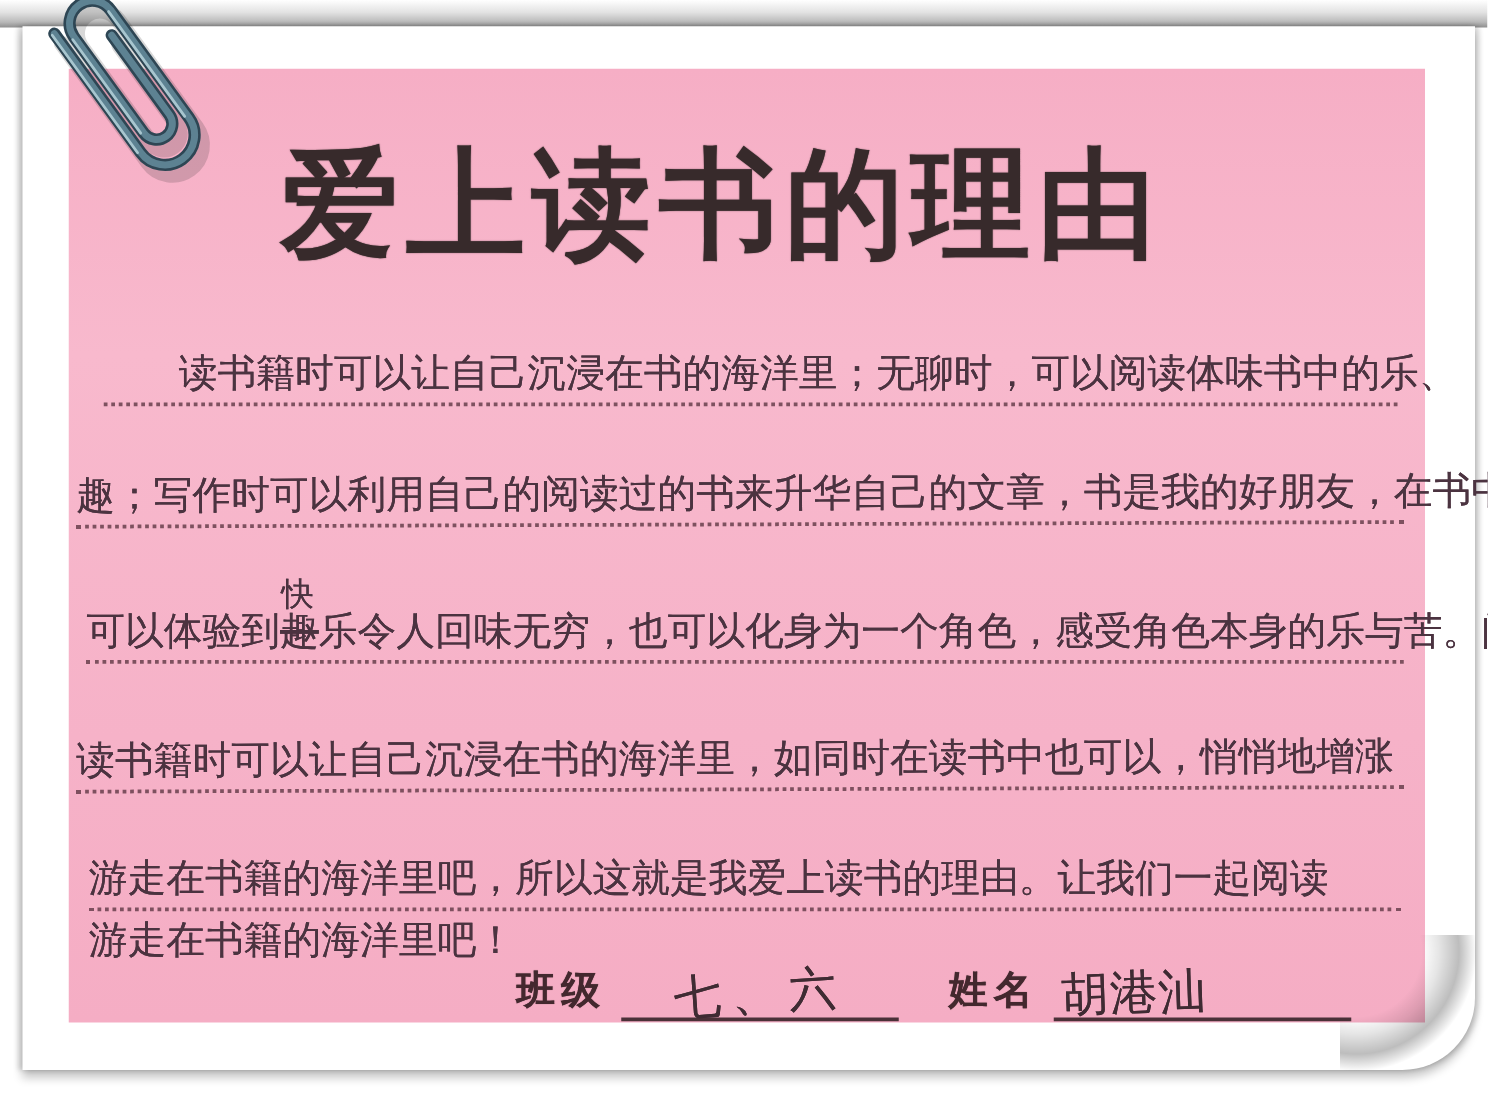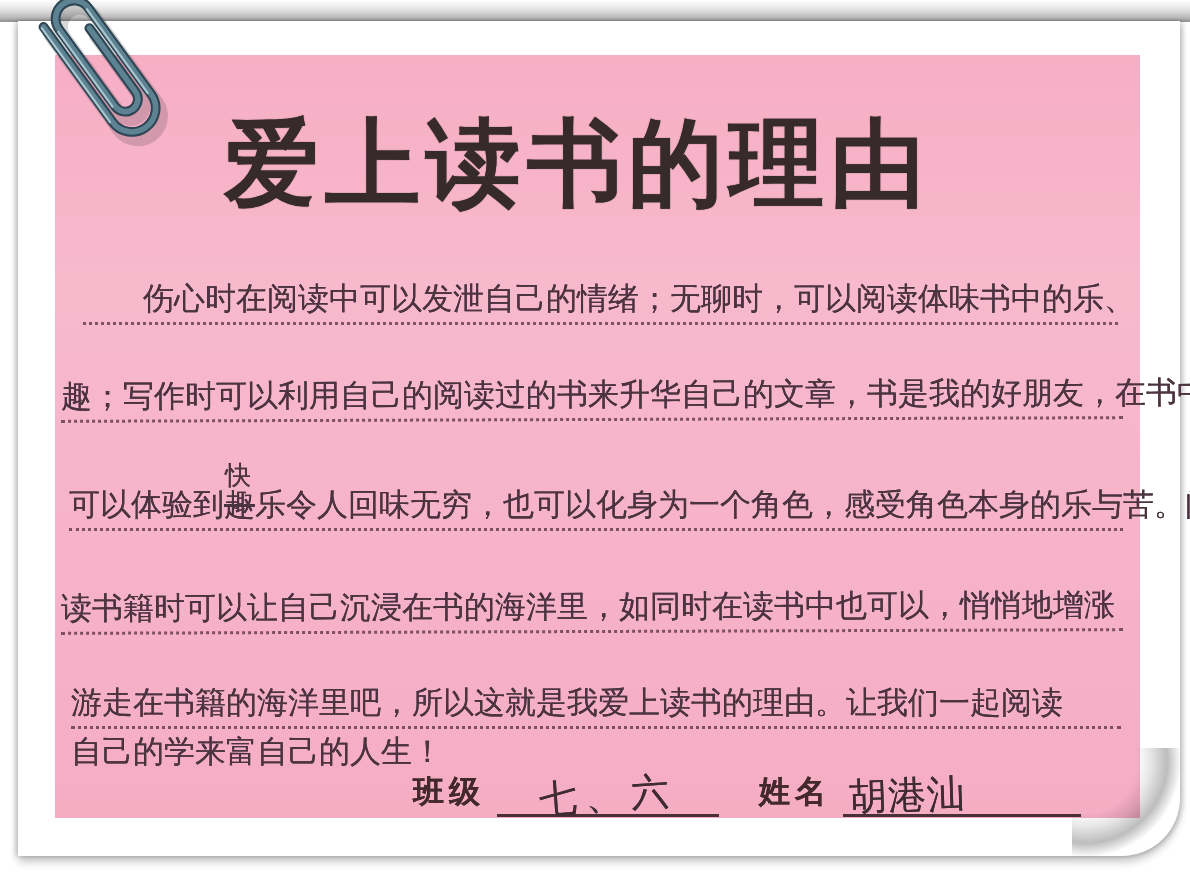--- a/index.html
+++ b/index.html
@@ -82,21 +82,21 @@
 <body>
 
 <div class="top-band"></div>
 
 <div class="sheet">
   <div class="paper">
 
     <div class="title">爱上读书的理由</div>
 
     <div class="bodyline l1">
-      <span>伤心时在阅读中可以发泄自己的情绪；无聊时，可以阅读体味书中的乐、</span>
+      <span>读书籍时可以让自己沉浸在书的海洋里；无聊时，可以阅读体味书中的乐、</span>
     </div>
 
     <div class="bodyline l2">
       <span>趣；写作时可以利用自己的阅读过的书来升华自己的文章，书是我的好朋友，在书中</span>
     </div>
 
     <div class="bodyline l3">
       <span>可以体验到</span>
         <span class="corr"><span class="corr-above">快</span><span class="corr-struck">趣</span></span>
         <span>乐令人回味无穷，也可以化身为一个角色，感受角色本身的乐与苦。阅</span>
@@ -104,21 +104,21 @@
 
     <div class="bodyline l4">
       <span>读书籍时可以让自己沉浸在书的海洋里，如同时在读书中也可以，悄悄地增涨</span>
     </div>
 
     <div class="bodyline l5">
       <span>游走在书籍的海洋里吧，所以这就是我爱上读书的理由。让我们一起阅读</span>
     </div>
 
     <div class="bodyline l6">
-      <span>自己的学来富自己的人生！</span>
+      <span>游走在书籍的海洋里吧！</span>
     </div>
 
     <div class="fields">
       <span class="field-label">班级</span>
       <span class="blank blank-class">
         <span class="hand hand-class">七、六</span>
       </span>
       <span class="gap"></span>
       <span class="field-label">姓名</span>
       <span class="blank blank-name">

